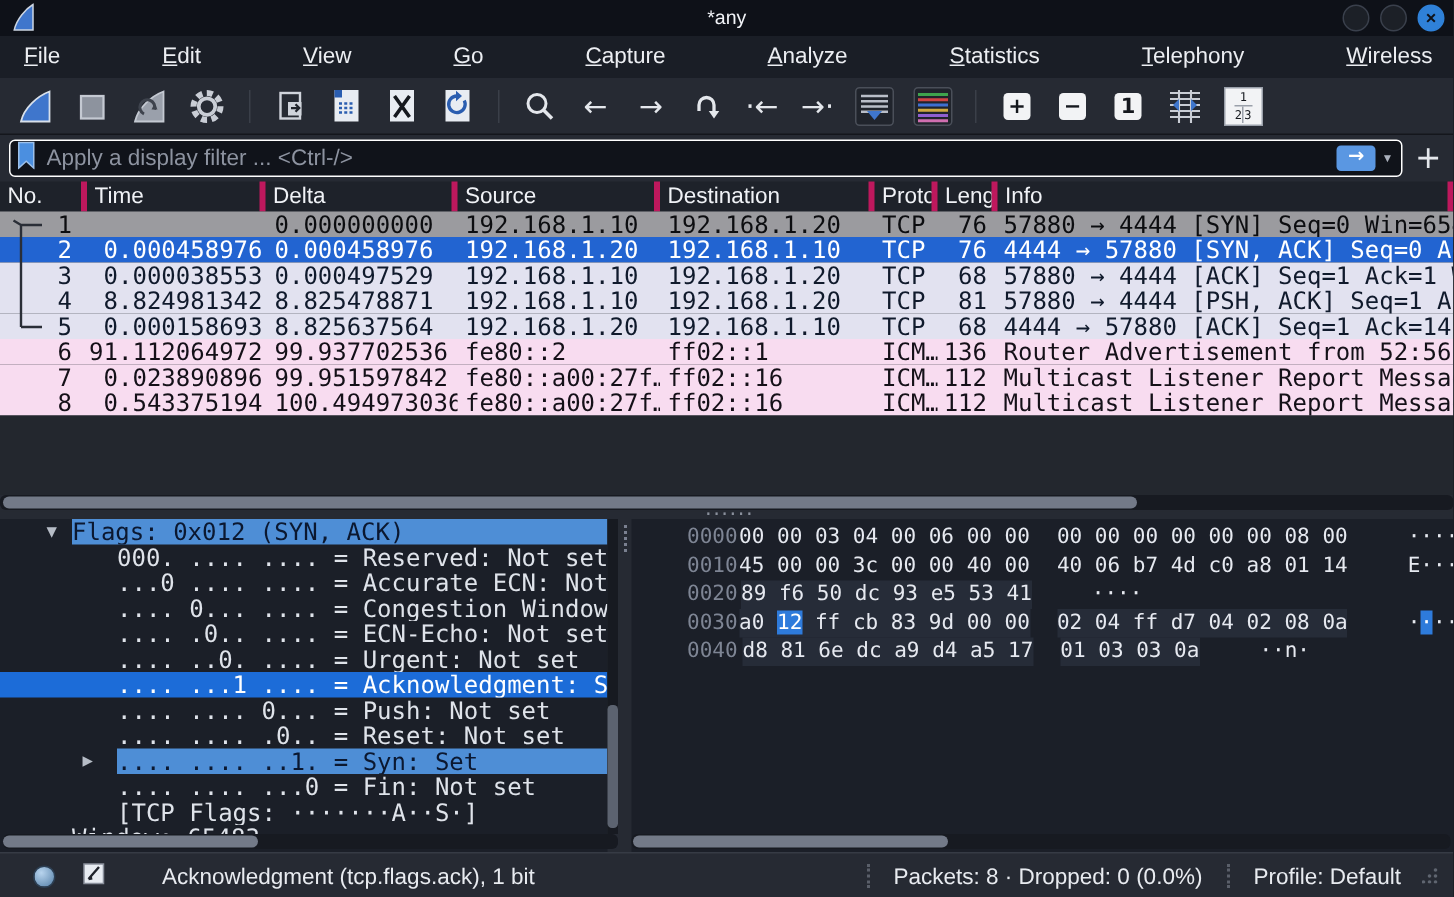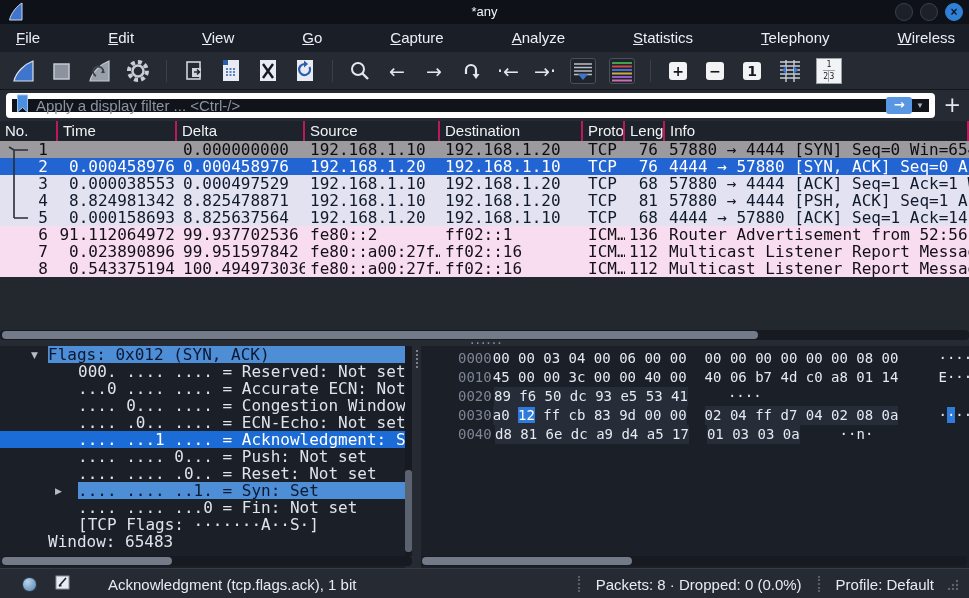--- a/index.html
+++ b/index.html
@@ -31,34 +31,34 @@
              display:grid;grid-template-rows:1fr 1fr;color:#15181e;font-size:8px;font-family:"DejaVu Sans Mono",monospace;}
   .layoutbtn .top{border-bottom:1px solid #9aa0aa;text-align:center;line-height:11px;}
   .layoutbtn .bot{display:grid;grid-template-columns:1fr 1fr;}
   .layoutbtn .bot span{text-align:center;line-height:11px;}
   .layoutbtn .bot span:first-child{border-right:1px solid #9aa0aa;}
   .listicon{width:26px;height:26px;border:1px solid #4a4f59;background:#20242c;border-radius:3px;
             box-sizing:border-box;position:relative;overflow:hidden;}
   
   .filterbar{position:absolute;left:0;top:90px;width:100%;height:31px;background:#262a33;}
   .filterbox{position:absolute;left:6px;right:34px;top:3px;height:25px;background:#10131a;
-             border:6px solid #ffffff;border-radius:4px;box-sizing:border-box;display:flex;align-items:center;}
+             border:1px solid #ffffff;border-radius:4px;box-sizing:border-box;display:flex;align-items:center;}
   .filterbox input{flex:1;background:transparent;border:none;outline:none;color:#d8dce4;
                    font-size:15px;font-family:"Liberation Sans",sans-serif;}
   .filterbox input::placeholder{color:#8d93a0;}
   .bookmark{margin:0 5px 0 4px;}
   .applybtn{width:26px;height:17px;background:#5a97e2;border-radius:3px;color:#fff;text-align:center;
             line-height:16px;font-size:13px;font-weight:bold;margin-right:4px;font-family:"DejaVu Sans",sans-serif;}
   .applycaret{font-size:8px;color:#aab0bc;margin-right:5px;}
   .plusbtn{position:absolute;right:8px;top:3px;font-size:21px;color:#e4e7ec;line-height:25px;font-family:"DejaVu Sans",sans-serif;}
   
   .grid8{display:grid;grid-template-columns:58px 119px 128px 135px 143px 42px 40px 1fr;}
   .plheader{position:absolute;left:0;top:121px;width:100%;height:20px;background:#1e222a;
             font-size:15px;color:#f0f2f6;}
-  .plheader .hcell{border-right:2px solid #be185d;line-height:20px;padding-left:5px;box-sizing:border-box;
+  .plheader .hcell{border-right:4px solid #be185d;line-height:20px;padding-left:5px;box-sizing:border-box;
                    white-space:nowrap;overflow:hidden;}
   .plrows{position:absolute;left:0;top:141px;width:100%;height:136px;
           font-family:"DejaVu Sans Mono",monospace;font-size:16px;}
   .prow{height:17px;line-height:17px;white-space:nowrap;}
   .prow span{overflow:hidden;white-space:nowrap;box-sizing:border-box;display:block;}
   .c-no{text-align:right;padding-right:10px;}
   .c-delta{text-align:right;padding-right:2px;}
   .c-time{padding-left:6px;}
   .c-src,.c-dst{padding-left:5px;}
   .c-proto{padding-left:5px;}
@@ -400,20 +400,23 @@
       </div>
     <div class="drow lvl2">
         <span class="dtext">...0 .... .... = Accurate ECN: Not set</span>
       </div>
     <div class="drow lvl2">
         <span class="dtext">.... 0... .... = Congestion Window Red</span>
       </div>
     <div class="drow lvl2">
         <span class="dtext">.... .0.. .... = ECN-Echo: Not set</span>
       </div>
+    <div class="drow lvl2">
+        <span class="dtext">.... ..0. .... = Urgent: Not set</span>
+      </div>
     <div class="drow lvl2 hl-active">
         <span class="dtext">.... ...1 .... = Acknowledgment: Set</span>
       </div>
     <div class="drow lvl2">
         <span class="dtext">.... .... 0... = Push: Not set</span>
       </div>
     <div class="drow lvl2">
         <span class="dtext">.... .... .0.. = Reset: Not set</span>
       </div>
     <div class="drow lvl2">

